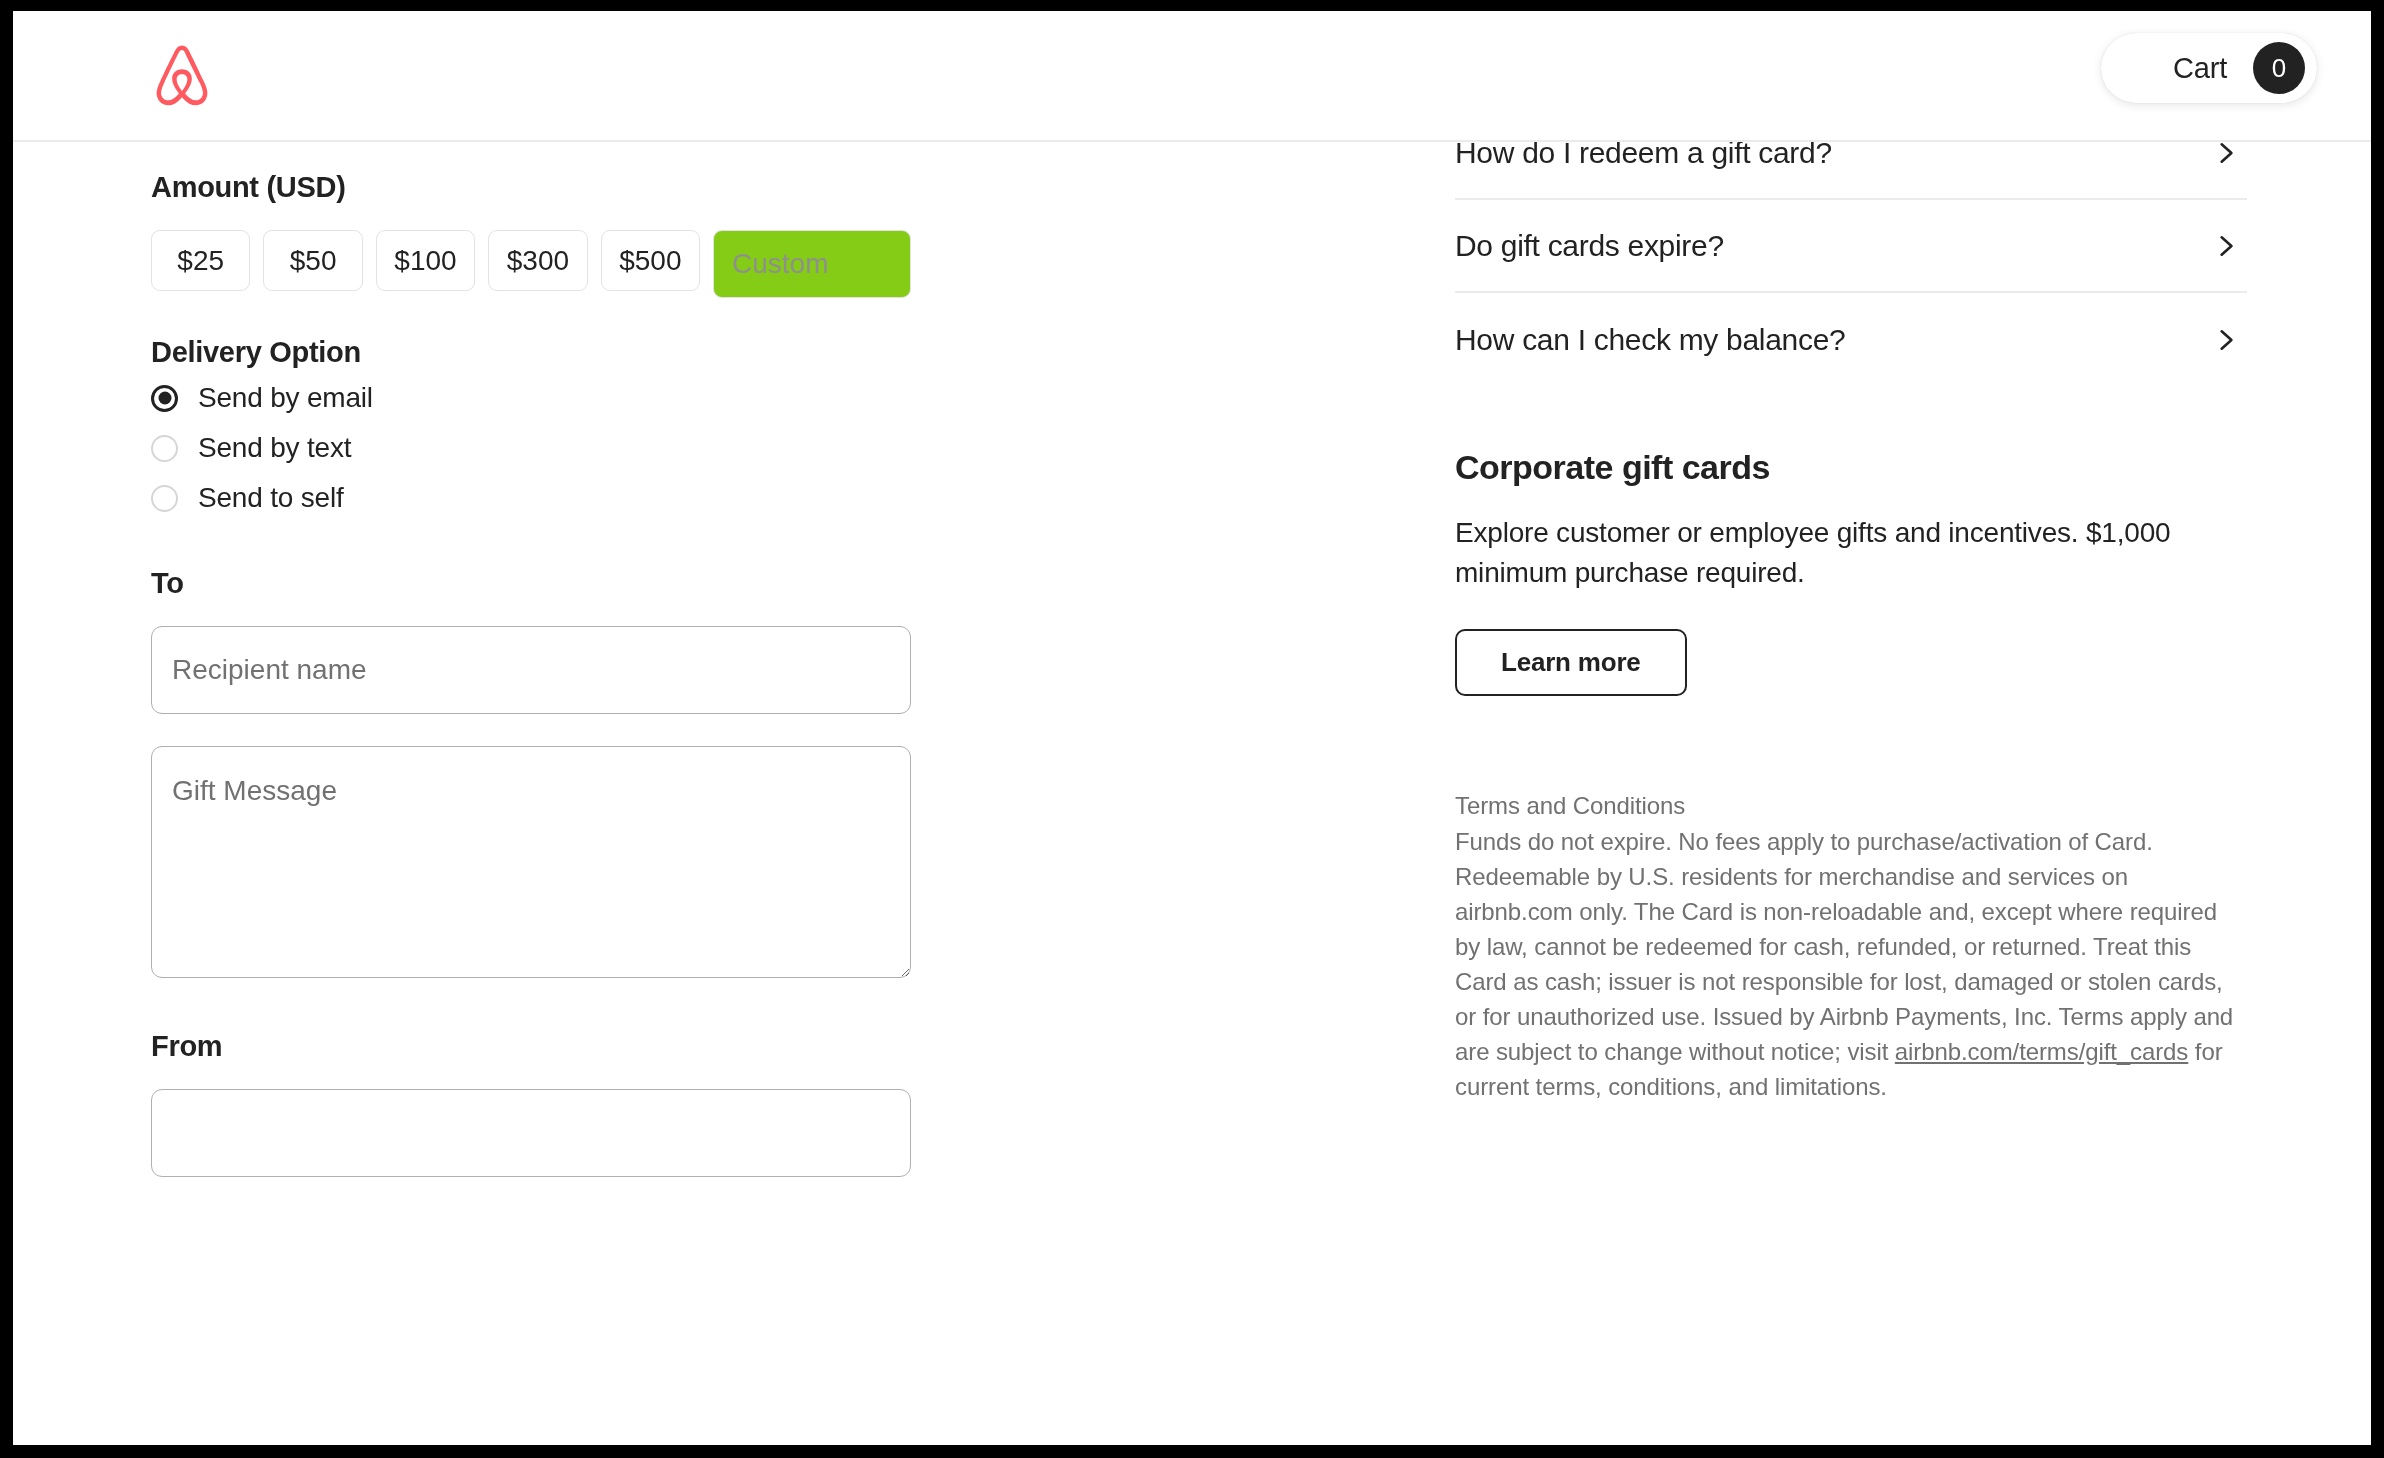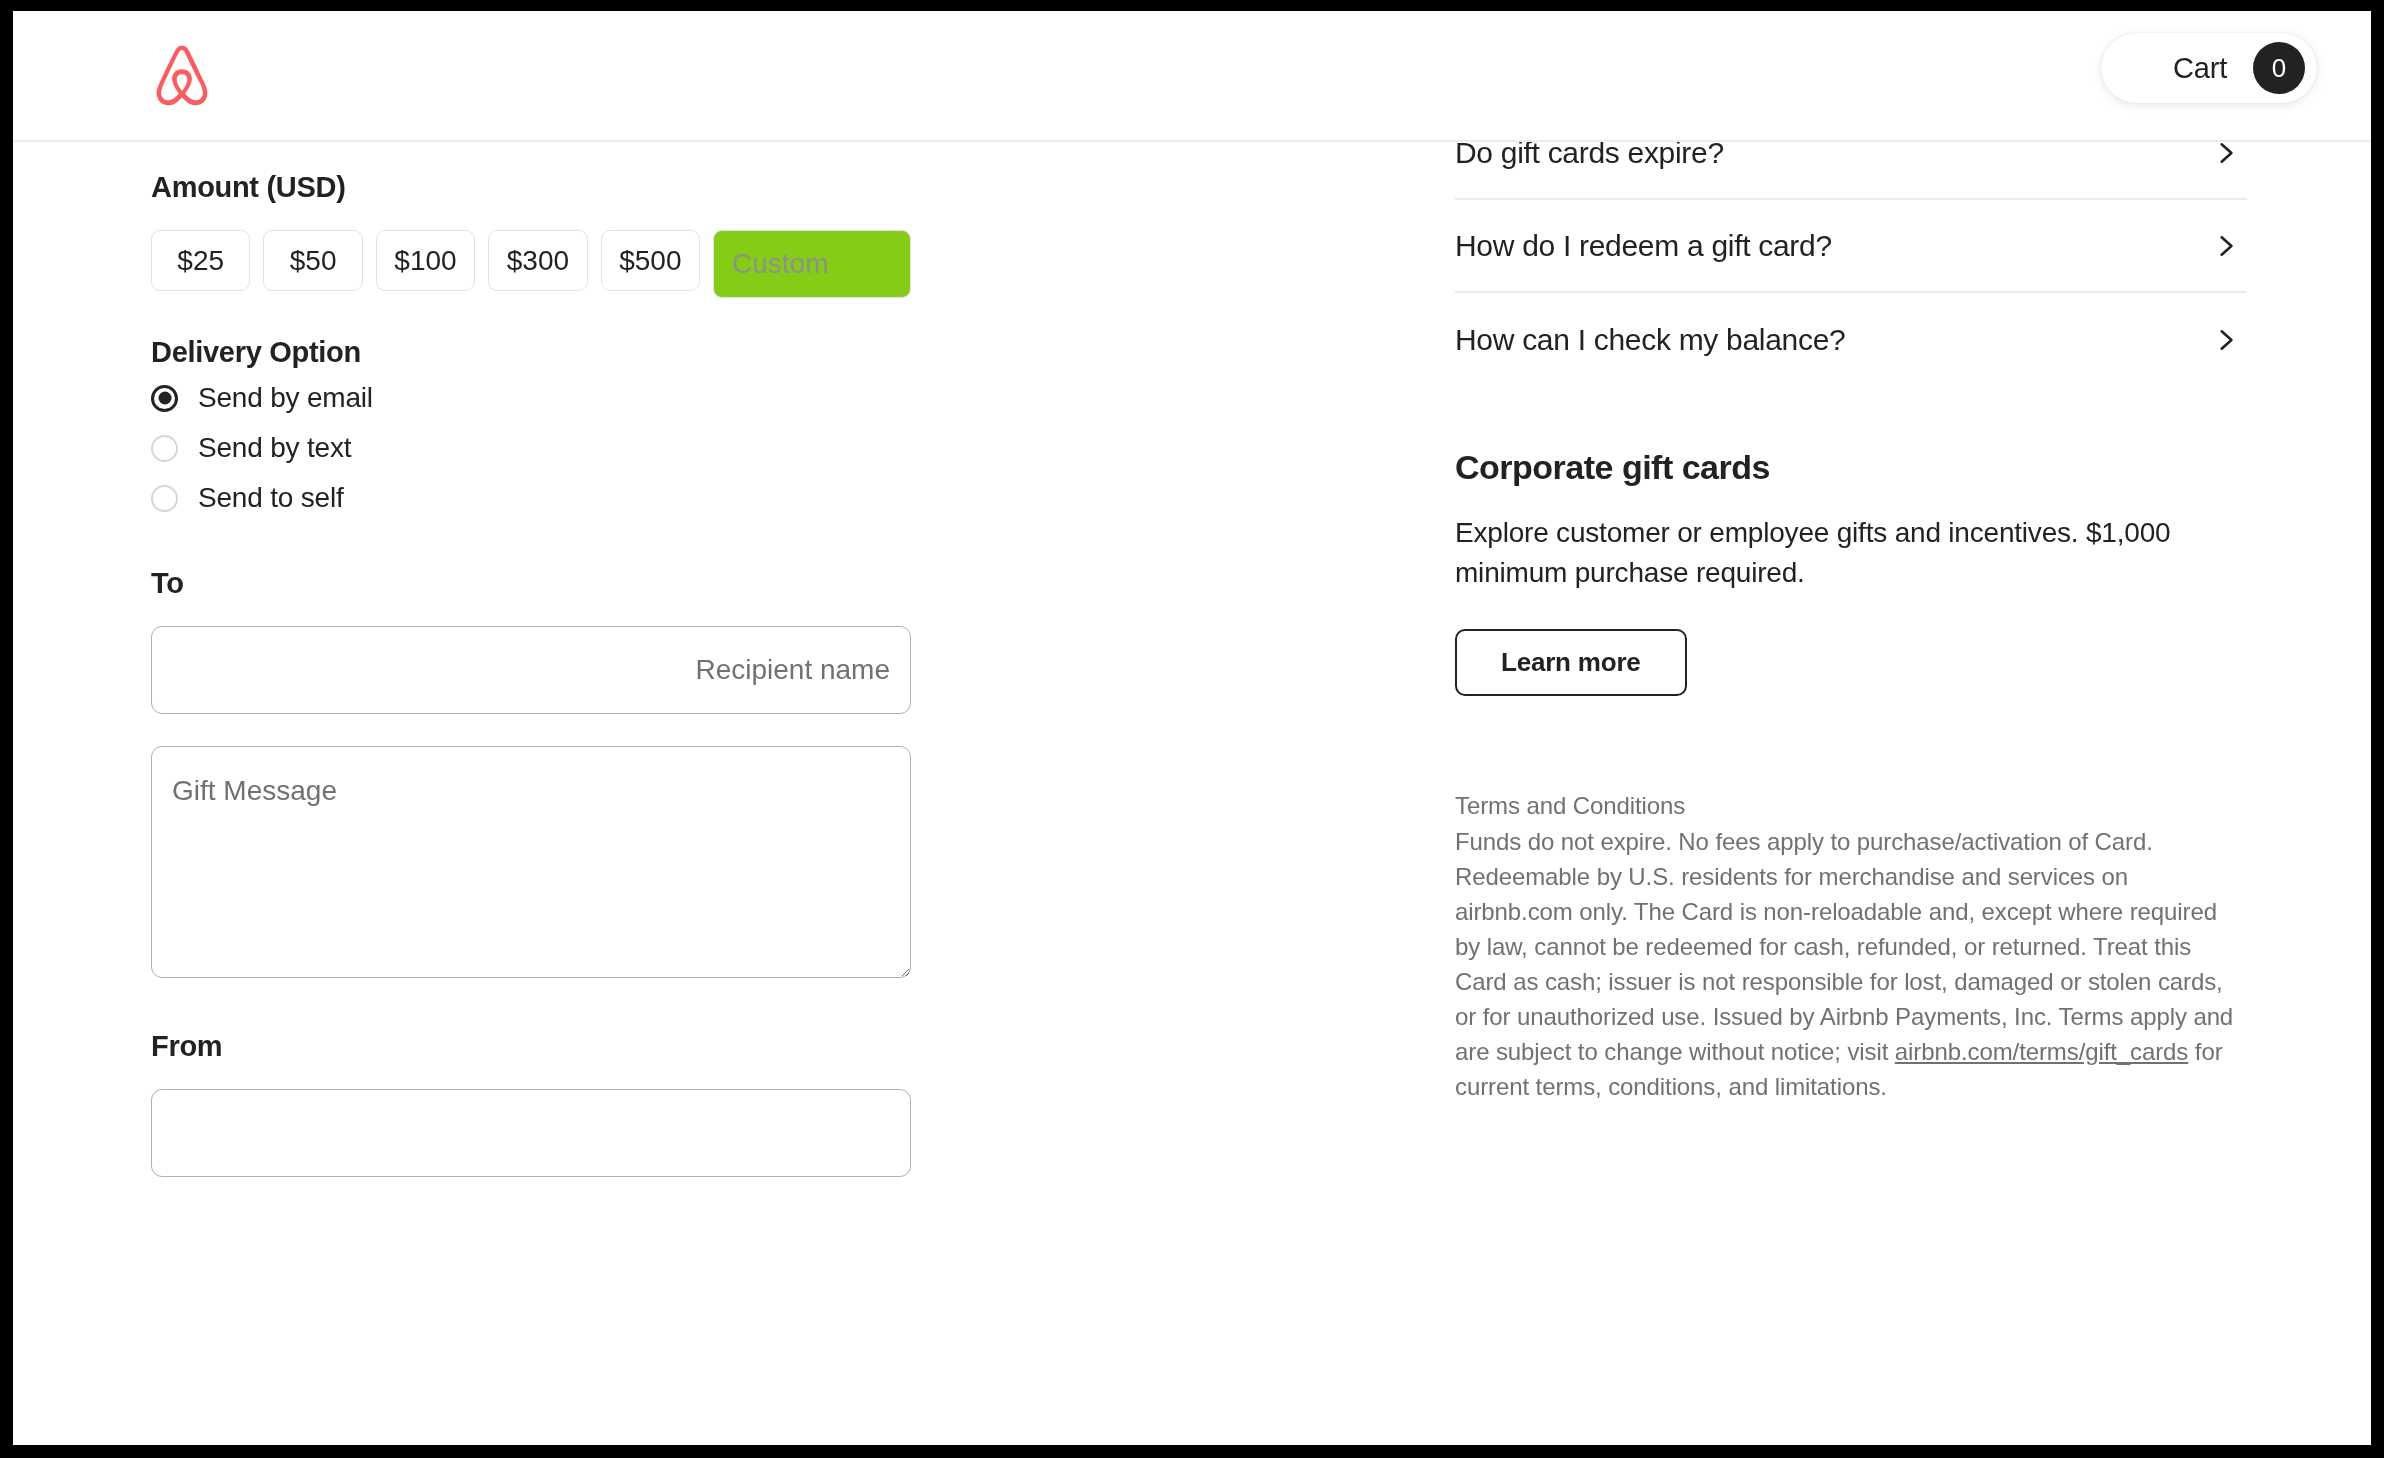--- a/index.html
+++ b/index.html
@@ -188,21 +188,20 @@
     height: 88px;
     border: 1.5px solid #b0b0b0;
     border-radius: 11px;
     background: #ffffff;
     font-family: "Liberation Sans", sans-serif;
     font-size: 28px;
     color: #222222;
     padding: 0 20px;
     outline: none;
     margin-bottom: 32px;
-    text-align: right;
   }
   .text-input::placeholder { color: #717171; }
 
   #gift-message {
     display: block;
     width: 760px;
     height: 232px;
     border: 1.5px solid #b0b0b0;
     border-radius: 11px;
     background: #ffffff;
@@ -350,29 +349,29 @@
 
         <div id="from-label" class="section-label">From</div>
 
         <input id="from-input" class="text-input" type="text" placeholder="" style="">
       </div>
 
       <div id="right-col">
 
         <div class="faq-list">
           <div class="faq-row">
-            <span class="faq-q">Do gift cards expire?</span>
+            <span class="faq-q">How do I redeem a gift card?</span>
             <span class="chev">
               <svg viewBox="0 0 24 24" fill="none" stroke="#222222" stroke-width="2.4" stroke-linecap="round" stroke-linejoin="round">
                 <polyline points="8,4 17,12 8,20"></polyline>
               </svg>
             </span>
           </div>
           <div class="faq-row">
-            <span class="faq-q">How do I redeem a gift card?</span>
+            <span class="faq-q">Do gift cards expire?</span>
             <span class="chev">
               <svg viewBox="0 0 24 24" fill="none" stroke="#222222" stroke-width="2.4" stroke-linecap="round" stroke-linejoin="round">
                 <polyline points="8,4 17,12 8,20"></polyline>
               </svg>
             </span>
           </div>
           <div class="faq-row">
             <span class="faq-q">How can I check my balance?</span>
             <span class="chev">
               <svg viewBox="0 0 24 24" fill="none" stroke="#222222" stroke-width="2.4" stroke-linecap="round" stroke-linejoin="round">

